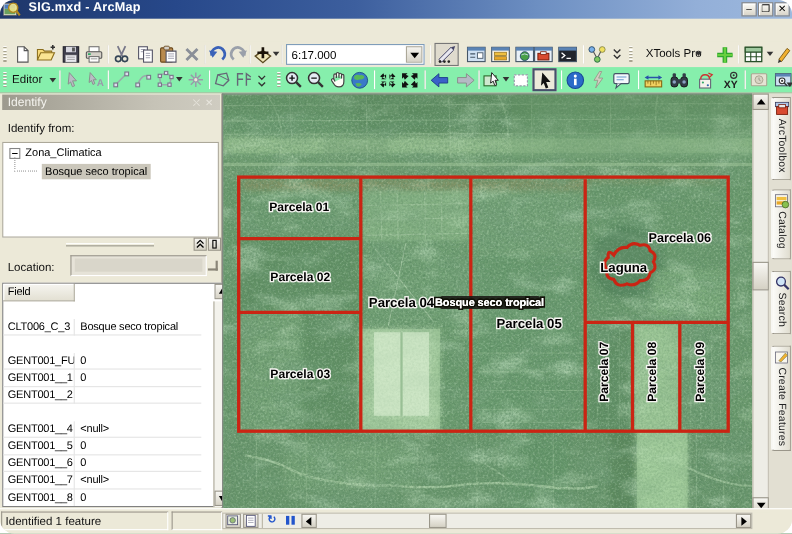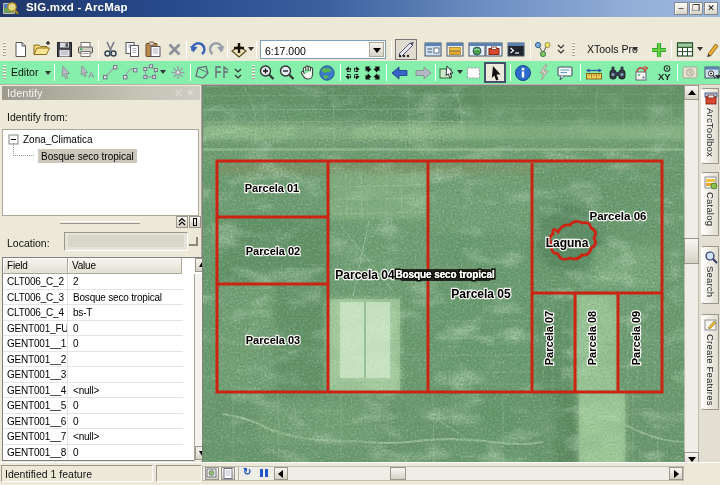--- a/index.html
+++ b/index.html
@@ -1,18 +1,18 @@
 <!DOCTYPE html>
 <html><head>
 <meta charset="utf-8">
 <style>
 * { margin:0; padding:0; box-sizing:border-box; }
 html,body { width:720px; height:485px; overflow:hidden; }
 body { font-family:"Liberation Sans",sans-serif; font-size:11px; }
-#app { position:absolute; left:0; top:0; width:720px; height:485px; background:#ece9d8; overflow:hidden; }
+#app { position:absolute; left:0; top:0; width:720px; height:485px; background:#ece9d8; overflow:hidden;border-radius:13px; }
 .abs { position:absolute; }
 
 
 #title { left:0; top:0; width:720px; height:17px;
  background:linear-gradient(90deg,#1f376a 0%,#27488a 22%,#3d5f9e 45%,#6d8fc2 68%,#93afd8 88%,#9db9de 100%); }
 #title .txt { position:absolute; left:26px; top:1px; color:#fff; font-weight:bold; font-size:11.5px; letter-spacing:0.2px; }
 .winbtn { position:absolute; top:2px; width:14px; height:13px; background:linear-gradient(180deg,#fdfcf8,#d8d4c8); border:1px solid #888; box-shadow:inset 1px 1px 0 #fff; color:#000; font-size:9px; text-align:center; line-height:11px; font-family:"Liberation Sans",sans-serif; }
 
 
 #menu { left:0; top:17px; width:720px; height:21px; background:#ece9d8; border-bottom:1px solid #d8d4c8; }
@@ -529,53 +529,37 @@
             <rect x="3.5" y="1.5" width="3" height="7" fill="none" stroke="#000" stroke-width="1"></rect>
           </svg></div>
   </div>
   <div id="lp-loc">Location:</div>
   <div id="lp-locbox">
         <div class="inner"></div>
       </div>
   <div class="abs" style="left:189px;top:152px;width:9px;height:9px;border-right:2px solid #8a8678;border-bottom:2px solid #8a8678;"></div>
   <div id="lp-table">
     <div class="th" style="left:0;width:65px;">Field</div>
-    <div class="th" style="left:65px;width:114px;">Value</div>
-    <div class="tr" style="top:16.0px">
-          <span class="c1">CLT006_C_2</span>
-          <span class="c2">2</span>
-          <span class="vline"></span>
-        </div>
     <div class="tr" style="top:31.5px">
           <span class="c1">CLT006_C_3</span>
           <span class="c2">Bosque seco tropical</span>
-          <span class="vline"></span>
-        </div>
-    <div class="tr" style="top:47.0px">
-          <span class="c1">CLT006_C_4</span>
-          <span class="c2">bs-T</span>
           <span class="vline"></span>
         </div>
     <div class="tr" style="top:62.5px">
           <span class="c1">GENT001_FU</span>
           <span class="c2">0</span>
           <span class="vline"></span>
         </div>
     <div class="tr" style="top:78.0px">
           <span class="c1">GENT001__1</span>
           <span class="c2">0</span>
           <span class="vline"></span>
         </div>
     <div class="tr" style="top:93.5px">
           <span class="c1">GENT001__2</span>
-          <span class="c2"></span>
-          <span class="vline"></span>
-        </div>
-    <div class="tr" style="top:109.0px">
-          <span class="c1">GENT001__3</span>
           <span class="c2"></span>
           <span class="vline"></span>
         </div>
     <div class="tr" style="top:124.5px">
           <span class="c1">GENT001__4</span>
           <span class="c2">&lt;null&gt;</span>
           <span class="vline"></span>
         </div>
     <div class="tr" style="top:140.0px">
           <span class="c1">GENT001__5</span>

